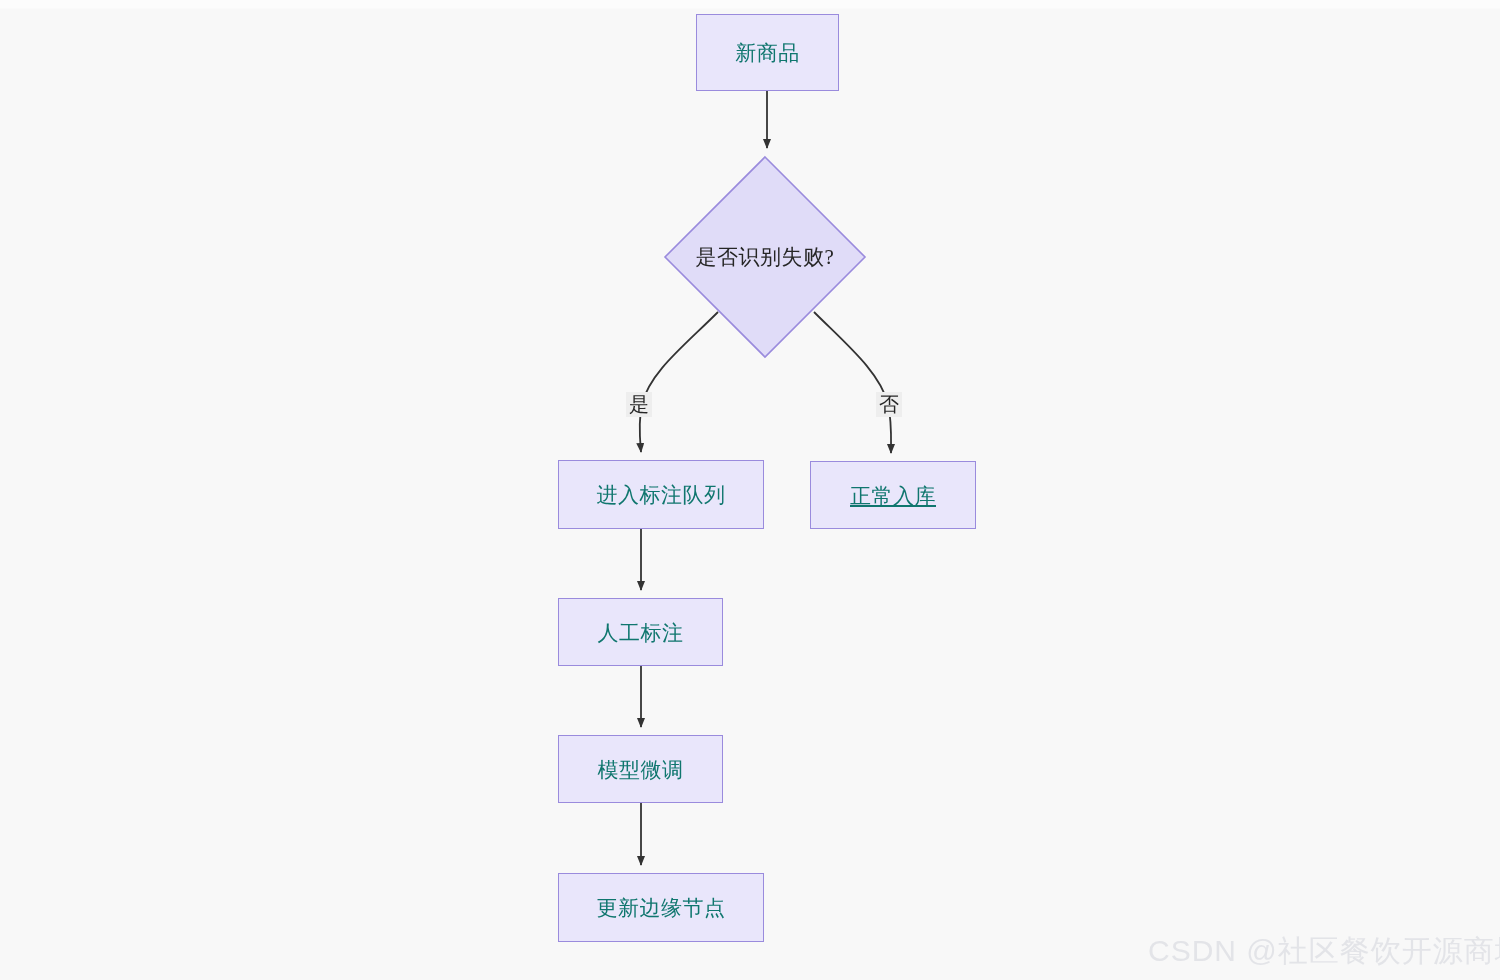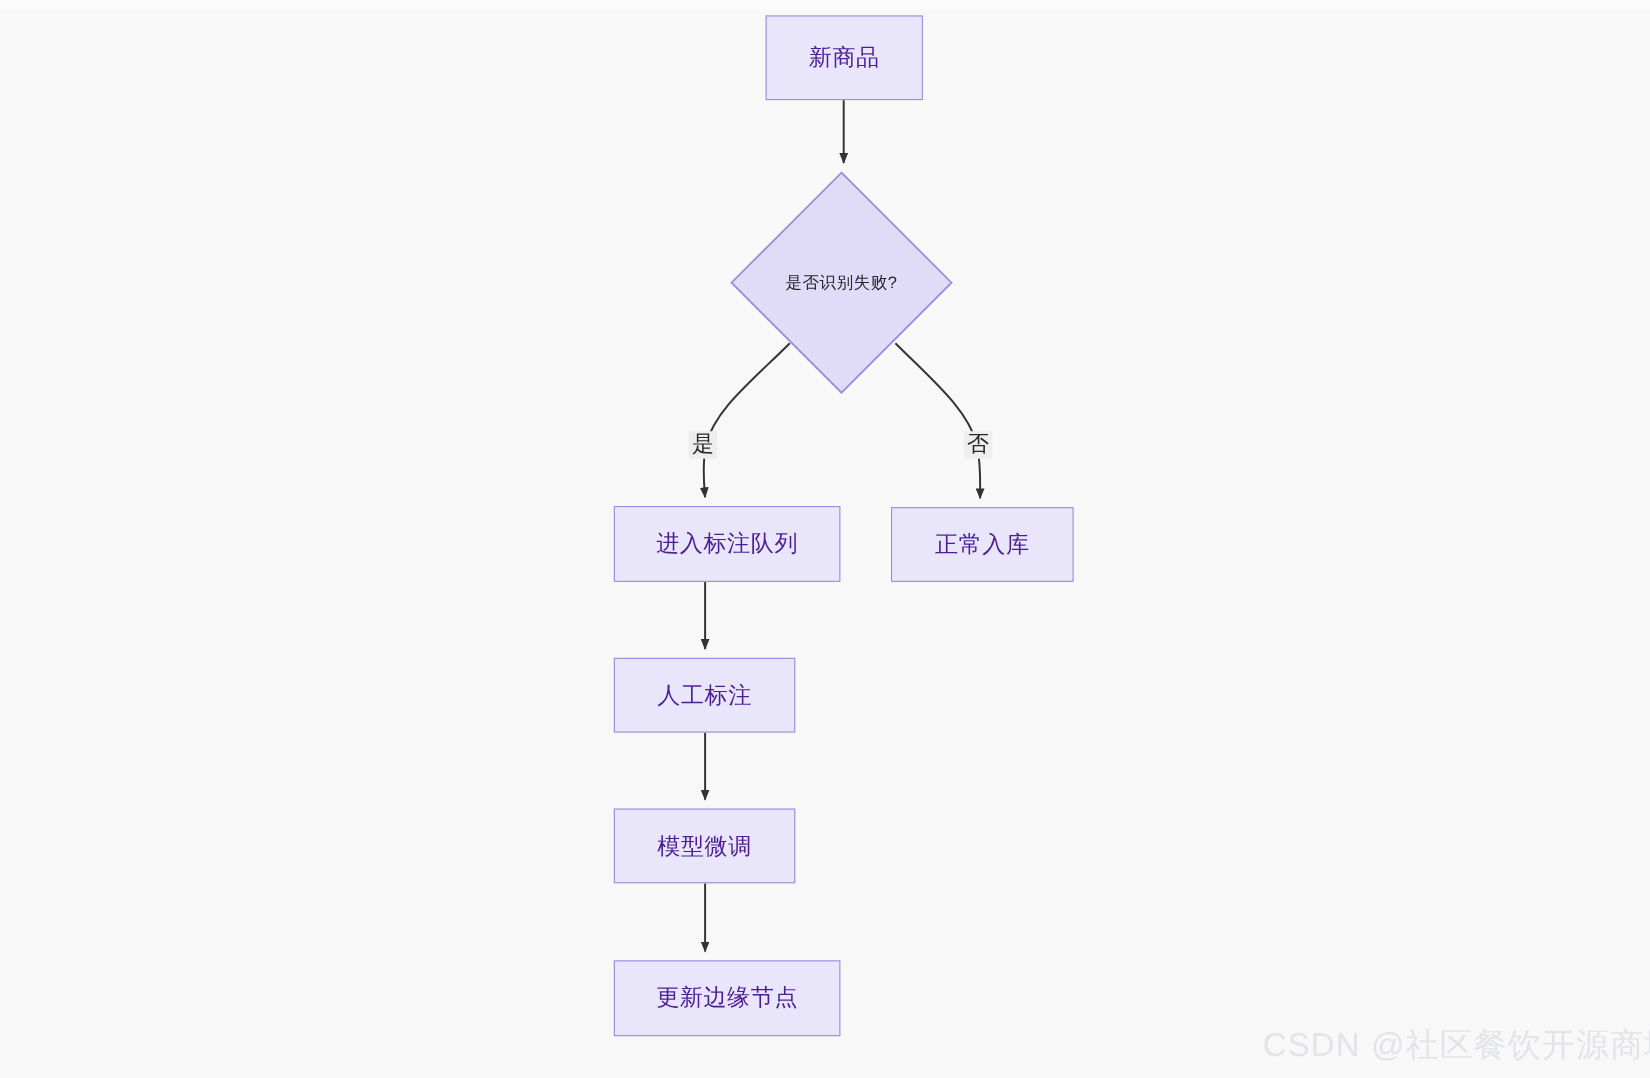--- a/index.html
+++ b/index.html
@@ -24,21 +24,21 @@
     pointer-events: none;
   }
   .node {
     position: absolute;
     box-sizing: border-box;
     display: flex;
     align-items: center;
     justify-content: center;
     background: #e9e6fb;
     border: 1.6px solid #9a8bdd;
-    color: #4c1d95;
+    color: #0f766e;
     font-size: 21px;
     line-height: 1;
     letter-spacing: 0.5px;
     white-space: nowrap;
     z-index: 2;
   }
   .diamond-wrap {
     position: absolute;
     z-index: 2;
   }
@@ -50,24 +50,25 @@
   .diamond-label {
     position: absolute;
     left: 0;
     top: 0;
     width: 100%;
     height: 100%;
     display: flex;
     align-items: center;
     justify-content: center;
     color: #262626;
-    font-size: 15px;
+    font-size: 21px;
     line-height: 1;
     letter-spacing: 0.5px;
     white-space: nowrap;
+    font-family: Liberation Serif, serif;
   }
   .edge-label {
     position: absolute;
     background: #eeeeee;
     color: #262626;
     font-size: 20px;
     line-height: 1.15;
     padding: 1px 3px;
     white-space: nowrap;
     z-index: 3;
@@ -116,21 +117,21 @@
     <svg class="diamond-shape" width="204" height="204" viewBox="0 0 204 204" xmlns="http://www.w3.org/2000/svg">
       <polygon points="102,2 202,102 102,202 2,102" fill="#e0dcf8" stroke="#9a8bdd" stroke-width="1.6"></polygon>
     </svg>
     <div class="diamond-label">是否识别失败?</div>
   </div>
 
   <div class="node" style="left:558px; top:460px; width:206px; height:69px;">
     <span>进入标注队列</span>
   </div>
 
-  <div class="node" style="left:810px; top:461px; width:166px; height:68px;">
+  <div class="node" style="left:810px; top:461px; width:166px; height:68px;text-decoration:underline;">
     <span>正常入库</span>
   </div>
 
   <div class="node" style="left:558px; top:735px; width:165px; height:68px;">
     <span>模型微调</span>
   </div>
 
   <div class="node" style="left:558px; top:598px; width:165px; height:68px;">
     <span>人工标注</span>
   </div>

